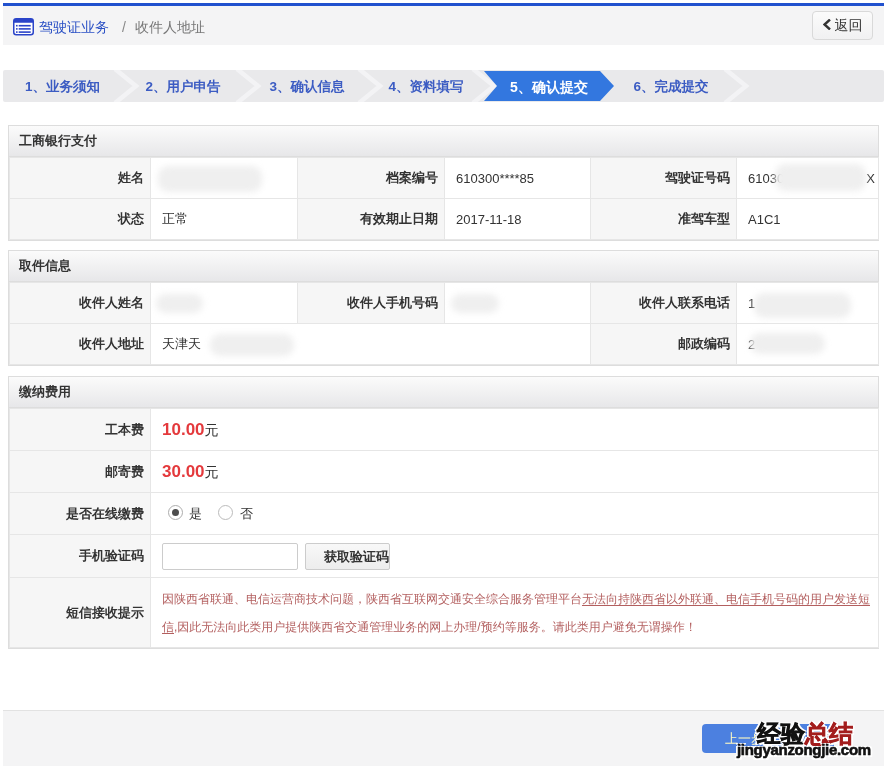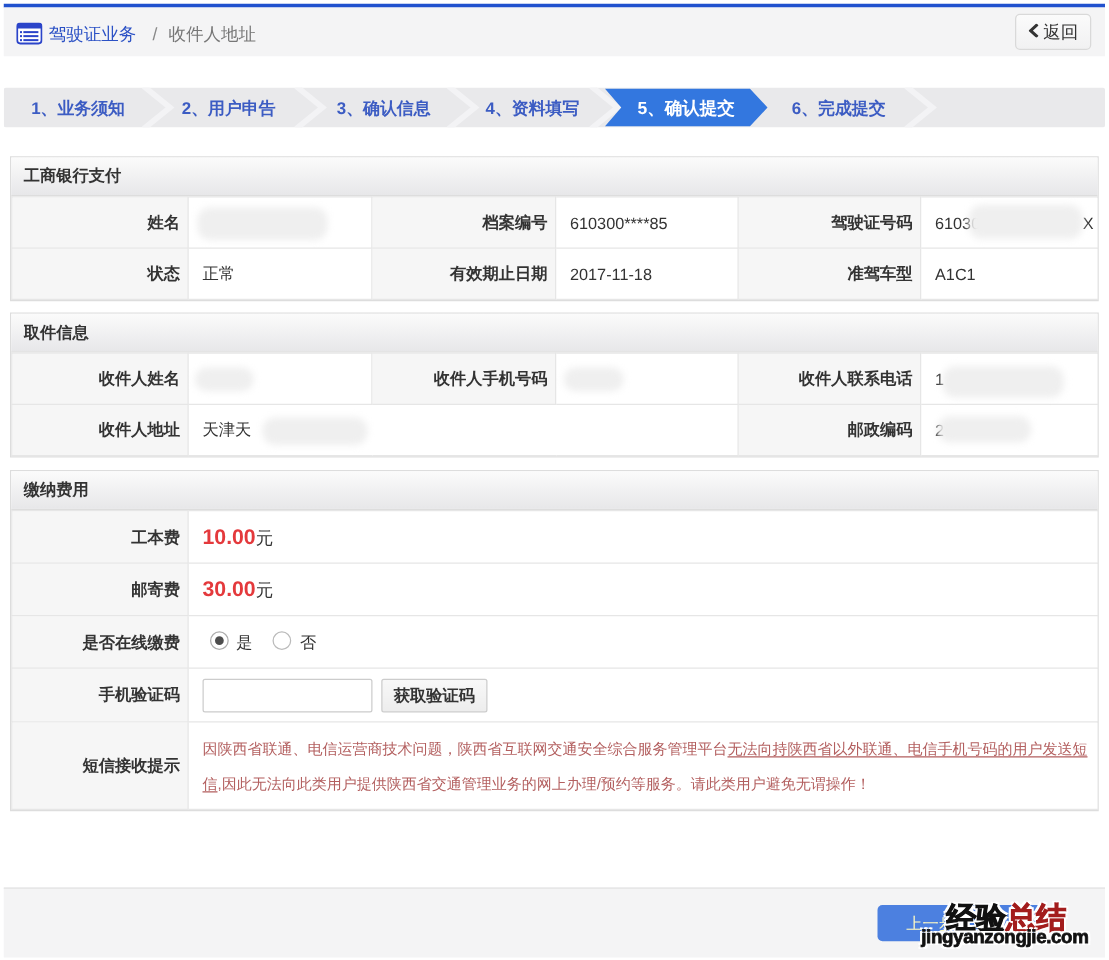--- a/index.html
+++ b/index.html
@@ -29,21 +29,21 @@
 
 #fbar{left:3px;top:710px;width:881px;height:55px;background:#f4f4f5;border-top:1px solid #e2e2e2}
 .bluebtn{position:absolute;background:#4c80e0;border-radius:4px;color:#fef9c3;font-size:13px;text-align:right;line-height:29px;width:62px;height:29px}
 #wm1{left:757px;top:718px;font-size:24px;font-weight:bold;color:#111;letter-spacing:0px;text-shadow:-2px -1px 0 #fff,2px -1px 0 #fff,-2px 2px 0 #fff,2px 2px 0 #fff,-1px 1px 0 #fff,1px -1px 0 #fff;-webkit-text-stroke:0.7px currentColor}
 #wm1 b{color:#a31d1d}
 #wm2{left:737px;top:741px;font-size:15px;font-weight:bold;color:#111;letter-spacing:-0.3px;text-shadow:-2px -1px 0 #fff,2px -1px 0 #fff,-2px 2px 0 #fff,2px 2px 0 #fff,-1px 1px 0 #fff,1px -1px 0 #fff;-webkit-text-stroke:0.6px #111}
 .red{color:#e4393c;font-weight:bold;font-size:17px}
 .notice{color:#b35f5f;font-size:12px;line-height:28px}
 .notice u{text-underline-offset:2px}
 input.txt{width:134px;height:25px;border:1px solid #ccc;border-radius:2px;vertical-align:middle}
-.graybtn{display:inline-block;width:83px;height:25px;border:1px solid #ccc;border-radius:2px;background:linear-gradient(#f8f8f8,#ededed);text-align:center;line-height:25px;font-weight:bold;font-size:13px;color:#333;vertical-align:middle}
+.graybtn{display:inline-block;width:83px;height:25px;border:1px solid #ccc;border-radius:2px;background:linear-gradient(#f8f8f8,#ededed);text-align:right;line-height:25px;font-weight:bold;font-size:13px;color:#333;vertical-align:middle}
 </style>
 </head>
 <body>
 <div id="page">
   <div class="abs" id="topline"></div>
   <div class="abs" id="hbar"></div>
   <svg class="abs" style="left:13px;top:18px" width="21" height="18" viewBox="0 0 21 18">
     <rect x="0.75" y="0.75" width="19.5" height="16" rx="2.5" fill="#fff" stroke="#2b44c9" stroke-width="1.5"></rect>
     <path d="M3,0.75 h15 a2.25,2.25 0 0 1 2.25,2.25 v1.8 h-19.5 v-1.8 a2.25,2.25 0 0 1 2.25,-2.25 z" fill="#2b44c9"></path>
     <rect x="3" y="6.9" width="1.6" height="1.6" fill="#2b44c9"></rect>

